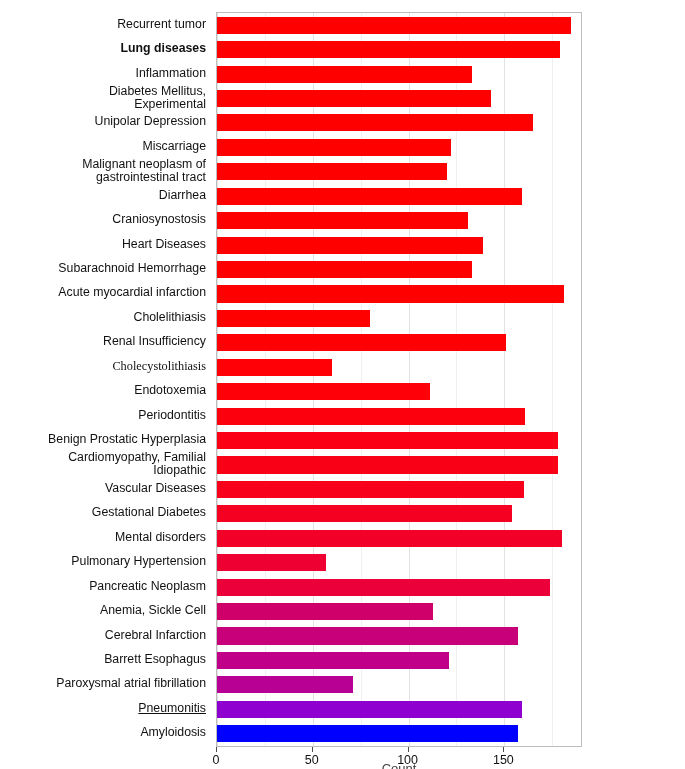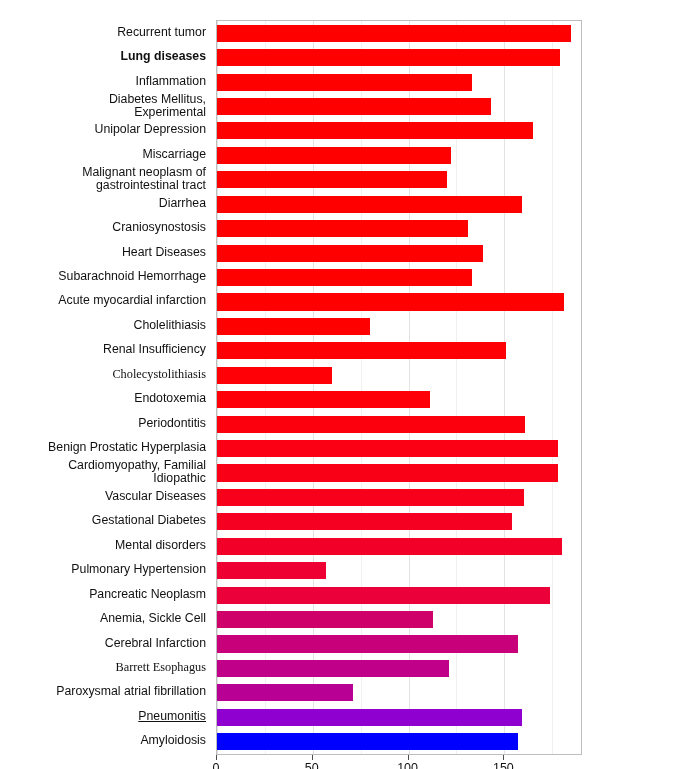--- a/index.html
+++ b/index.html
@@ -10,21 +10,21 @@
   body {
     width: 685px;
     height: 769px;
     font-family: "Liberation Sans", sans-serif;
     color: #222;
     position: relative;
     overflow: hidden;
   }
   #chart-root {
     position: absolute;
-    left: 0; top: 16px;
+    left: 0; top: 8px;
     width: 685px;
     height: 602px;
   }
   
   #y-labels {
     position: absolute;
     left: 0;
     top: 0;
     width: 212px;
   }
@@ -167,21 +167,21 @@
       <div class="ylab" style="top: 425.083px;">Benign Prostatic Hyperplasia</div>
       <div class="ylab" style="top: 443.017px;">Cardiomyopathy, Familial
 Idiopathic</div>
       <div class="ylab" style="top: 473.95px;">Vascular Diseases</div>
       <div class="ylab" style="top: 498.383px;">Gestational Diabetes</div>
       <div class="ylab" style="top: 522.817px;">Mental disorders</div>
       <div class="ylab" style="top: 547.25px;">Pulmonary Hypertension</div>
       <div class="ylab" style="top: 571.683px;">Pancreatic Neoplasm</div>
       <div class="ylab" style="top: 596.117px;">Anemia, Sickle Cell</div>
       <div class="ylab" style="top: 620.55px;">Cerebral Infarction</div>
-      <div class="ylab" style="top: 644.983px; font-family: Liberation Serif, serif;">Barrett Esophagus</div>
+      <div class="ylab" style="top: 644.983px;">Barrett Esophagus</div>
       <div class="ylab" style="top: 669.417px;">Paroxysmal atrial fibrillation</div>
       <div class="ylab" style="top: 693.85px; text-decoration: underline;">Pneumonitis</div>
       <div class="ylab" style="top: 718.283px;">Amyloidosis</div>
     </div>
 
   <div id="panel">
       <div class="vgrid" style="left: 0px;"></div>
       <div class="vgrid" style="left: 95.7895px;"></div>
       <div class="vgrid" style="left: 191.579px;"></div>
       <div class="vgrid" style="left: 287.368px;"></div>

